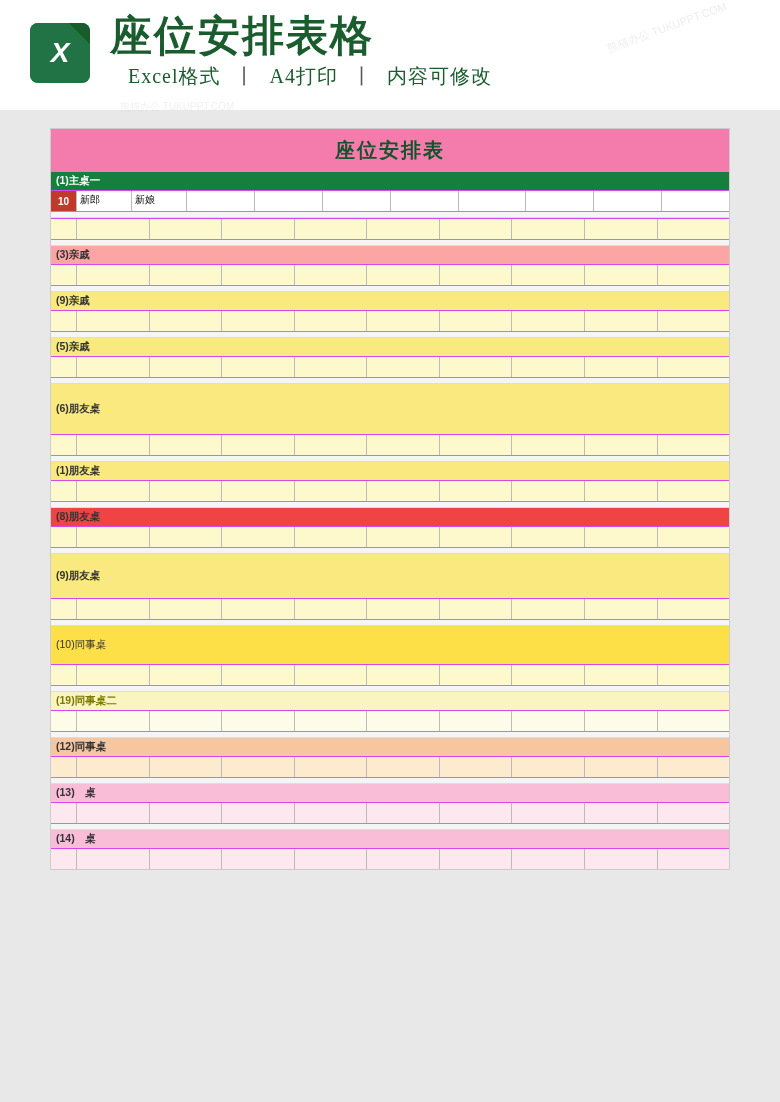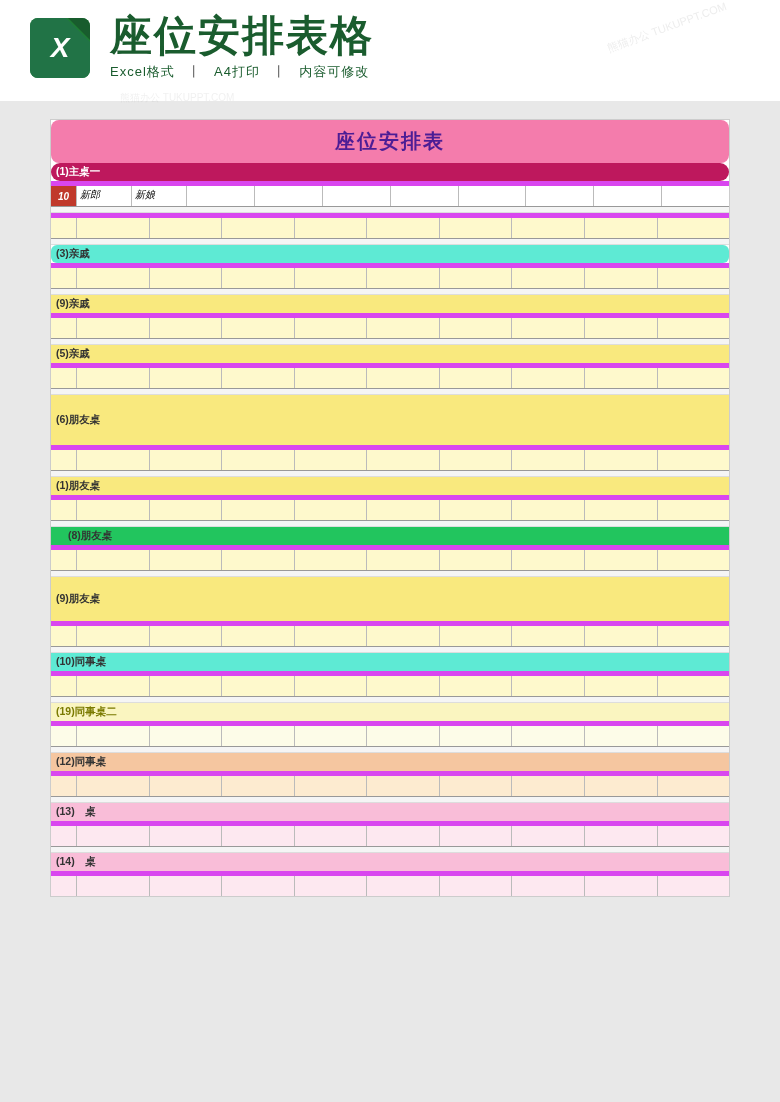--- a/index.html
+++ b/index.html
@@ -60,67 +60,67 @@
       top: 0; right: 0;
       width: 22px;
       height: 22px;
       background: #185c2d;
       clip-path: polygon(0 0, 100% 100%, 100% 0);
       border-radius: 0 8px 0 0;
     }
     .header-text {
       display: flex;
       flex-direction: column;
+      font-family: Liberation Serif, serif;
     }
     .header-title {
       font-size: 42px;
       font-weight: bold;
       color: #1a5c2e;
       line-height: 1;
       letter-spacing: 2px;
     }
     .header-subtitle {
-      font-size: 13px;
+      font-size: 20px;
       color: #1a5c2e;
       margin-top: 6px;
       letter-spacing: 1px;
+      margin-left: 18px;
     }
     .header-subtitle span {
       margin: 0 8px;
     }
     
     .content-card {
       width: 680px;
       background: white;
       border: 1px solid #ccc;
       margin: 18px auto 0;
       padding: 0;
       position: relative;
     }
     
     .table-title-bar {
       background: #f47cac;
       text-align: center;
       padding: 8px 0;
       font-size: 20px;
       font-weight: bold;
-      color: #4c1d95;
+      color: #14532d;
       letter-spacing: 2px;
-      border-radius: 8px;
     }
     
     .section {
       border-bottom: 1px solid #999;
     }
     
     .seat-row {
       display: flex;
       width: 100%;
-      border-top: 5px solid #d946ef;
-      font-style: italic;
+      border-top: 1px solid #d946ef;
     }
     .seat-cell {
       flex: 1;
       height: 20px;
       border-right: 1px solid #bbb;
       font-size: 10px;
       padding: 2px 3px;
     }
     .seat-cell:last-child { border-right: none; }
     .seat-cell.fixed-num {
@@ -162,21 +162,21 @@
 
   <div style="width:780px; background:white; height:8px; position:relative;">
     <div style="position:absolute; left:120px; top:-2px; opacity:0.12; font-size:10px; color:#888;">熊猫办公 TUKUPPT.COM</div>
   </div>
 
   <div class="content-card">
 
     <div class="table-title-bar">座位安排表</div>
 
     <div class="section">
-      <div style="background:#be185d; padding:2px 5px; font-size:10.5px; color:white; font-weight:bold;border-radius:9px;">
+      <div style="background:#15803d; padding:2px 5px; font-size:10.5px; color:white; font-weight:bold;">
         <span>(1)主桌一</span>
       </div>
       <div class="seat-row">
         <div class="seat-cell fixed-num">10</div>
         <div class="seat-cell" style="max-width:55px; min-width:55px; border-right:1px solid #bbb;">新郎</div>
         <div class="seat-cell" style="max-width:55px; min-width:55px; border-right:1px solid #bbb;">新娘</div>
         <div class="seat-cell"></div>
         <div class="seat-cell"></div>
         <div class="seat-cell"></div>
         <div class="seat-cell"></div>
@@ -200,21 +200,21 @@
         <div class="seat-cell yellow-cell"></div>
         <div class="seat-cell yellow-cell"></div>
         <div class="seat-cell yellow-cell"></div>
         <div class="seat-cell yellow-cell" style="border-right:none;"></div>
       </div>
     </div>
 
     <div style="height:6px; background:#f5f5f5; border-bottom:1px solid #ddd;"></div>
 
     <div class="section">
-      <div style="background:#5eead4; padding:2px 5px; font-size:10.5px; color:#333; font-weight:bold;border-radius:6px;">
+      <div style="background:#fca5a5; padding:2px 5px; font-size:10.5px; color:#333; font-weight:bold;">
         <span>(3)亲戚</span>
       </div>
       <div class="seat-row">
         <div class="seat-cell yellow-cell" style="max-width:26px;min-width:26px;"></div>
         <div class="seat-cell yellow-cell"></div>
         <div class="seat-cell yellow-cell"></div>
         <div class="seat-cell yellow-cell"></div>
         <div class="seat-cell yellow-cell"></div>
         <div class="seat-cell yellow-cell"></div>
         <div class="seat-cell yellow-cell"></div>
@@ -300,21 +300,21 @@
         <div class="seat-cell yellow-cell"></div>
         <div class="seat-cell yellow-cell"></div>
         <div class="seat-cell yellow-cell"></div>
         <div class="seat-cell yellow-cell" style="border-right:none;"></div>
       </div>
     </div>
 
     <div style="height:6px; background:#f5f5f5; border-bottom:1px solid #ddd;"></div>
 
     <div class="section">
-      <div style="background:#22c55e; padding:2px 17px; font-size:10.5px; color:#333; font-weight:bold;">
+      <div style="background:#ef4444; padding:2px 5px; font-size:10.5px; color:#333; font-weight:bold;">
         <span>(8)朋友桌</span>
       </div>
       <div class="seat-row">
         <div class="seat-cell yellow-cell" style="max-width:26px;min-width:26px;"></div>
         <div class="seat-cell yellow-cell"></div>
         <div class="seat-cell yellow-cell"></div>
         <div class="seat-cell yellow-cell"></div>
         <div class="seat-cell yellow-cell"></div>
         <div class="seat-cell yellow-cell"></div>
         <div class="seat-cell yellow-cell"></div>
@@ -340,21 +340,21 @@
         <div class="seat-cell yellow-cell"></div>
         <div class="seat-cell yellow-cell"></div>
         <div class="seat-cell yellow-cell"></div>
         <div class="seat-cell yellow-cell" style="border-right:none;"></div>
       </div>
     </div>
 
     <div style="height:6px; background:#f5f5f5; border-bottom:1px solid #ddd;"></div>
 
     <div class="section">
-      <div style="background:#5eead4; padding:2px 5px; font-size:10.5px; color:#333; font-weight:bold;">
+      <div style="background:#fde047; padding:12px 5px; font-size:10.5px; color:#333; font-weight:normal;">
         <span>(10)同事桌</span>
       </div>
       <div class="seat-row">
         <div class="seat-cell yellow-cell" style="max-width:26px;min-width:26px;"></div>
         <div class="seat-cell yellow-cell"></div>
         <div class="seat-cell yellow-cell"></div>
         <div class="seat-cell yellow-cell"></div>
         <div class="seat-cell yellow-cell"></div>
         <div class="seat-cell yellow-cell"></div>
         <div class="seat-cell yellow-cell"></div>

